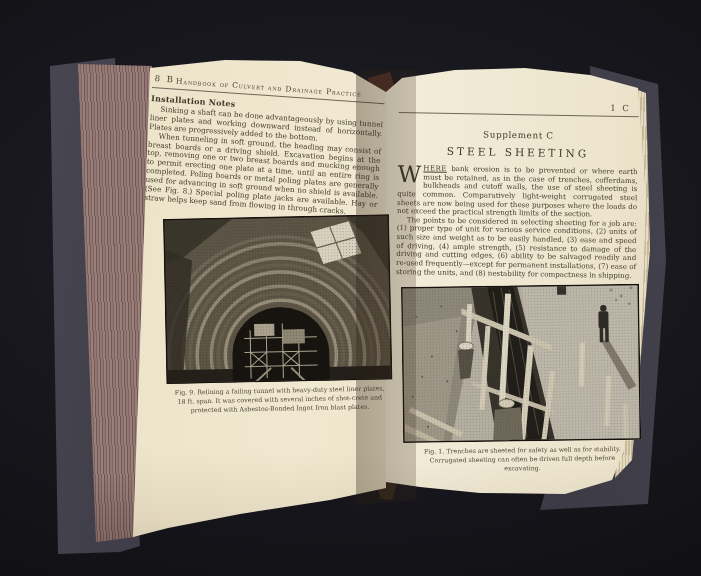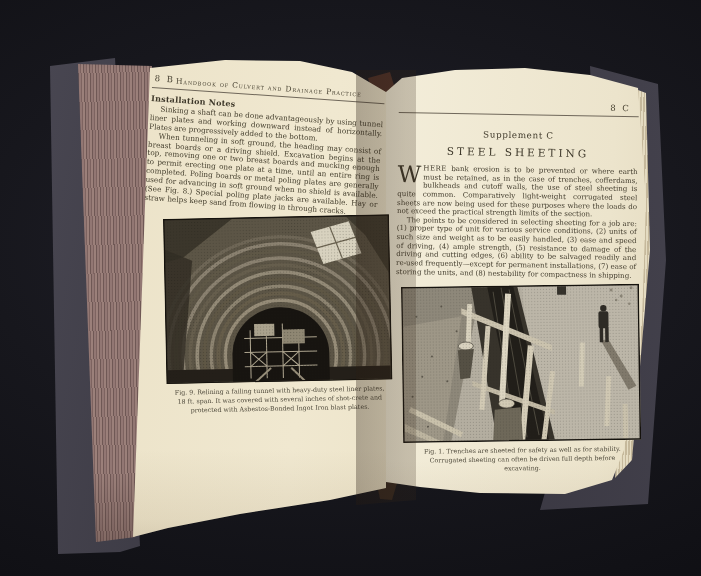--- a/index.html
+++ b/index.html
@@ -50,21 +50,21 @@
   .figure-right{ position:absolute; left:401px; top:287px; width:238px; transform:rotate(-0.8deg); transform-origin:0 0; z-index:6; }
 
   .lp-header { position:relative; text-align:center; font-variant:small-caps; letter-spacing:.8px;
                font-size:7.6px; padding:2px 0 3px; border-bottom:1px solid #6f675a; color:#4a4434; }
   .pgnum  { position:absolute; left:2px; top:0; font-size:8.5px; letter-spacing:2px; font-variant:normal; }
   .lp-heading { font-weight:bold; font-size:8px; margin:5px 0 2px; letter-spacing:.2px; color:#3e382a; }
   .body-p { font-size:7.3px; line-height:1.22; margin:0; text-align:justify; text-indent:10px; }
   .text-right .body-p { font-size:7.1px; }
   .intro { text-indent:0; }
   .dropcap  { float:left; font-size:23px; line-height:18px; padding:1px 2px 0 0; color:#3c3628; }
-  .leadcaps { letter-spacing:.4px; }
+  .leadcaps { letter-spacing:.4px;text-decoration:underline; }
   .rp-header { text-align:right; font-size:8.5px; letter-spacing:2px; padding:2px 8px 3px 0;
                border-bottom:1px solid #6f675a; color:#4a4434; }
   .supp  { text-align:center; font-size:8.8px; letter-spacing:.6px; margin-top:15px; }
   .title { text-align:center; font-size:10.5px; letter-spacing:3px; margin:6px 0 8px; color:#3d3729; }
   .caption { font-size:6.3px; line-height:1.4; text-align:center; margin-top:5px; color:#4f4a3c; padding:0 8px; }
   .photo { display:block; width:100%; height:auto; }
 </style>
 </head>
 <body>
 
@@ -143,21 +143,21 @@
         <line x1="138" y1="164" x2="124" y2="150" stroke="#978e7a" stroke-width="2"></line>
         <rect width="224" height="164" fill="url(#ht1)"></rect>
       </g>
       <rect x="0.75" y="0.75" width="222.5" height="162.5" fill="none" stroke="#15120d" stroke-width="1.5"></rect>
     </svg>
     <div class="caption">Fig. 9.  Relining a failing tunnel with heavy-duty steel liner plates, 18 ft. span.  It was covered with several inches of shot-crete and protected with Asbestos-Bonded Ingot Iron blast plates.</div>
   </div>
 
   <div class="text-right">
     <div class="rp-header">
-      <span>8 C</span>
+      <span>1 C</span>
     </div>
     <div class="supp">Supplement C</div>
     <div class="title">STEEL SHEETING</div>
     <p class="body-p intro"><span class="dropcap">W</span><span class="leadcaps">HERE</span><span> bank erosion is to be prevented or where earth must be retained, as in the case of trenches, cofferdams, bulkheads and cutoff walls, the use of steel sheeting is quite common.  Comparatively light-weight corrugated steel sheets are now being used for these purposes where the loads do not exceed the practical strength limits of the section.</span></p>
     <p class="body-p">The points to be considered in selecting sheeting for a job are: (1) proper type of unit for various service conditions, (2) units of such size and weight as to be easily handled, (3) ease and speed of driving, (4) ample strength, (5) resistance to damage of the driving and cutting edges, (6) ability to be salvaged readily and re-used frequently—except for permanent installations, (7) ease of storing the units, and (8) nestability for compactness in shipping.</p>
   </div>
 
   <div class="figure-right">
     <svg class="photo" viewBox="0 0 238 156" xmlns="http://www.w3.org/2000/svg">
       <defs>

